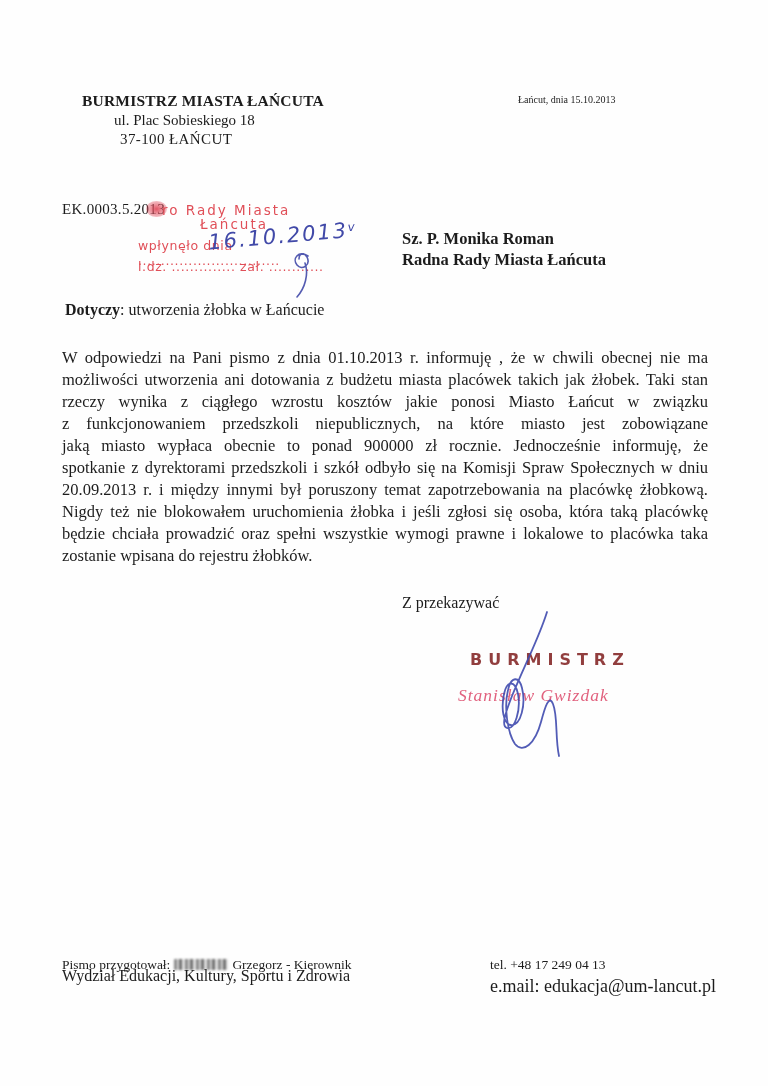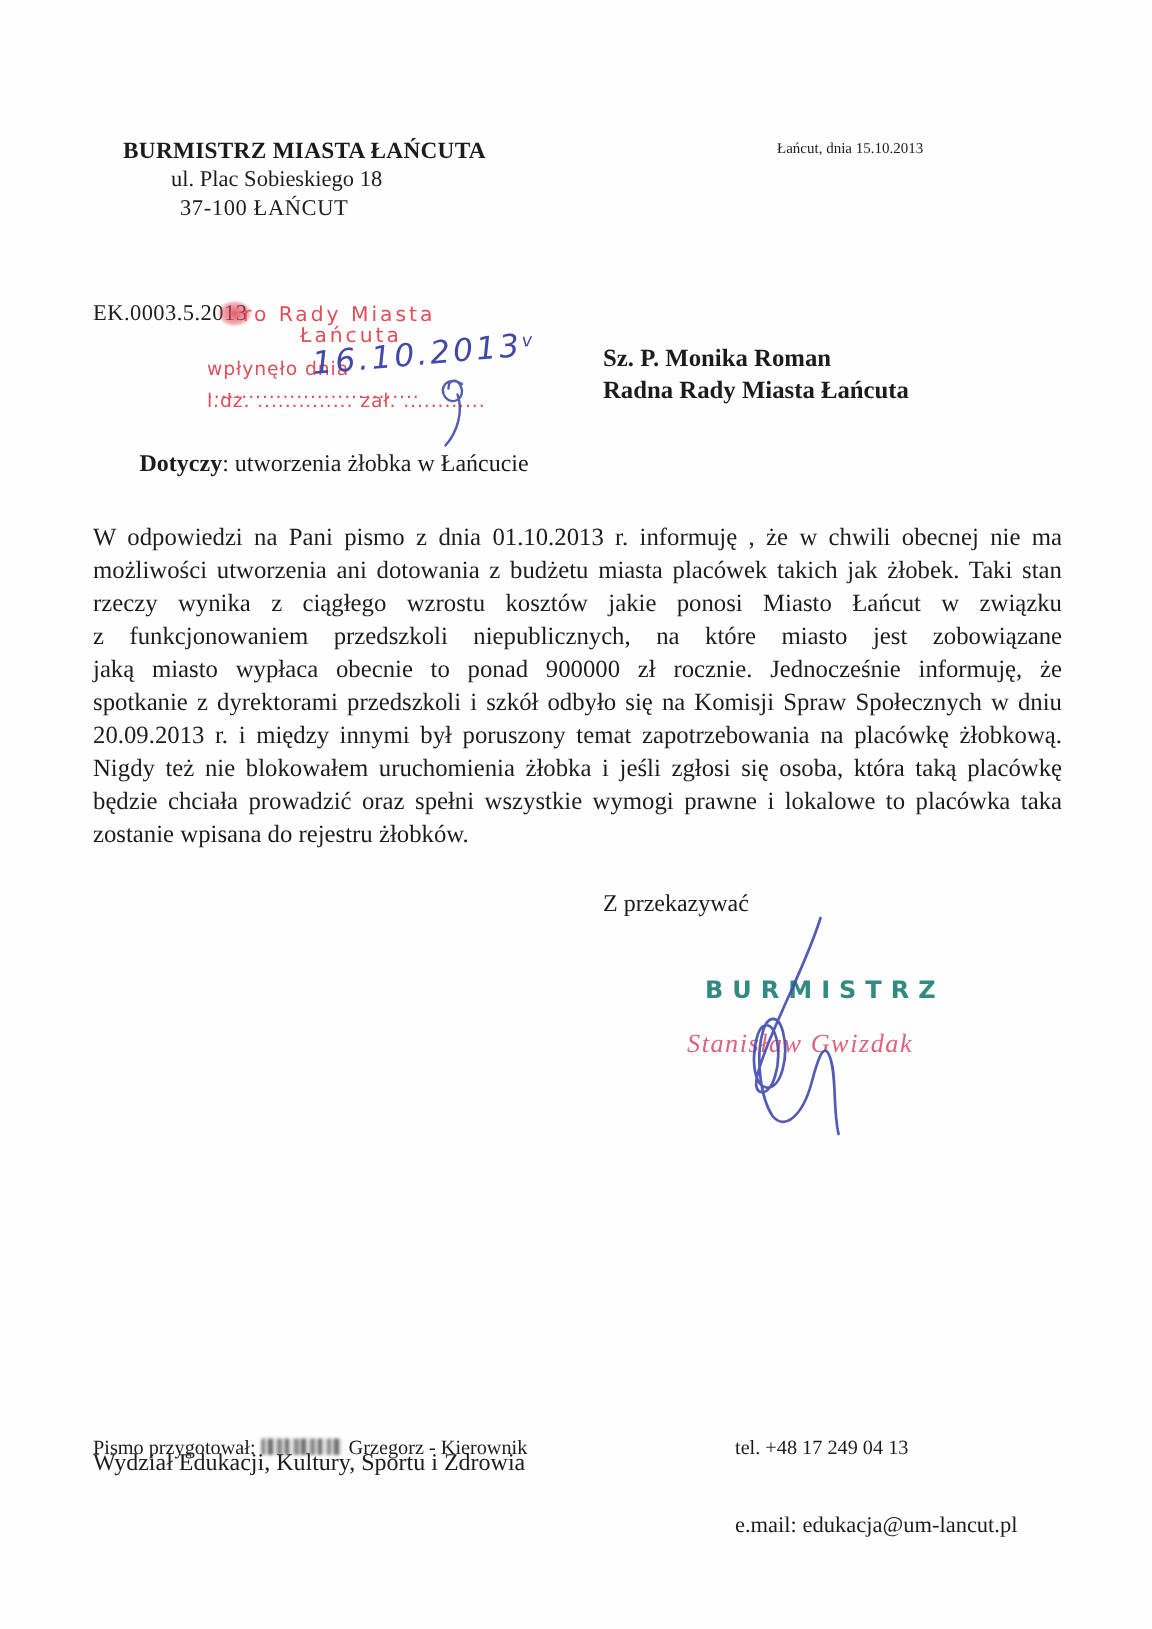--- a/index.html
+++ b/index.html
@@ -34,43 +34,43 @@
   .hand-date{left:208px;top:224px;color:#4149a8;font-size:21px;font-style:italic;
     font-family:"DejaVu Sans","Liberation Sans",sans-serif;
     transform:rotate(-5deg);letter-spacing:2px;white-space:nowrap;}
   .hand-date .mark{font-size:12px;vertical-align:6px;letter-spacing:0;}
 
   
   .recip1{left:402px;top:229px;font-weight:bold;font-size:16.5px;}
   .recip2{left:402px;top:250px;font-weight:bold;font-size:16.5px;}
 
   
-  .subject{left:65px;top:301px;font-size:16px;margin-left:28px;}
+  .subject{left:65px;top:301px;font-size:16px;}
   .subject b{font-weight:bold;}
 
   
   .body-block{left:62px;top:347px;width:646px;font-size:16.5px;line-height:22px;}
   .jline{text-align:justify;text-align-last:justify;white-space:normal;}
   .jline.last{text-align-last:left;}
 
   
   .closing{left:402px;top:594px;font-size:16px;}
-  .sig-title{left:470px;top:650px;color:#0f766e;opacity:.85;
+  .sig-title{left:470px;top:650px;color:#7f1d1d;opacity:.85;
     font-family:"DejaVu Sans","Liberation Sans",sans-serif;
     font-weight:bold;font-size:16px;letter-spacing:6px;}
   .sig-name{left:458px;top:685px;color:#de5070;opacity:.9;font-style:italic;
     font-size:17.5px;letter-spacing:1px;}
   .sig-svg{left:455px;top:604px;width:130px;height:158px;}
   .paraph-svg{left:288px;top:250px;width:32px;height:52px;}
 
   
   .foot-l1{left:62px;top:957px;font-size:13.5px;}
   .foot-l2{left:62px;top:967px;font-size:16px;}
   .foot-r1{left:490px;top:957px;font-size:13.5px;}
-  .foot-r2{left:490px;top:976px;font-size:15px;margin-top:33px;}
+  .foot-r2{left:490px;top:976px;font-size:18px;}
   .redacted{display:inline-block;width:54px;height:11px;margin:0 4px -1px 4px;
     background:repeating-linear-gradient(90deg,#8a8a8a 0 3px,#d8d8d8 3px 5px,#6f6f6f 5px 8px,#e2e2e2 8px 11px);
     filter:blur(1px);border-radius:1px;}
 </style>
 </head>
 <body>
 
 <div class="page">
 
   <div class="abs sender-name">BURMISTRZ MIASTA ŁAŃCUTA</div>

